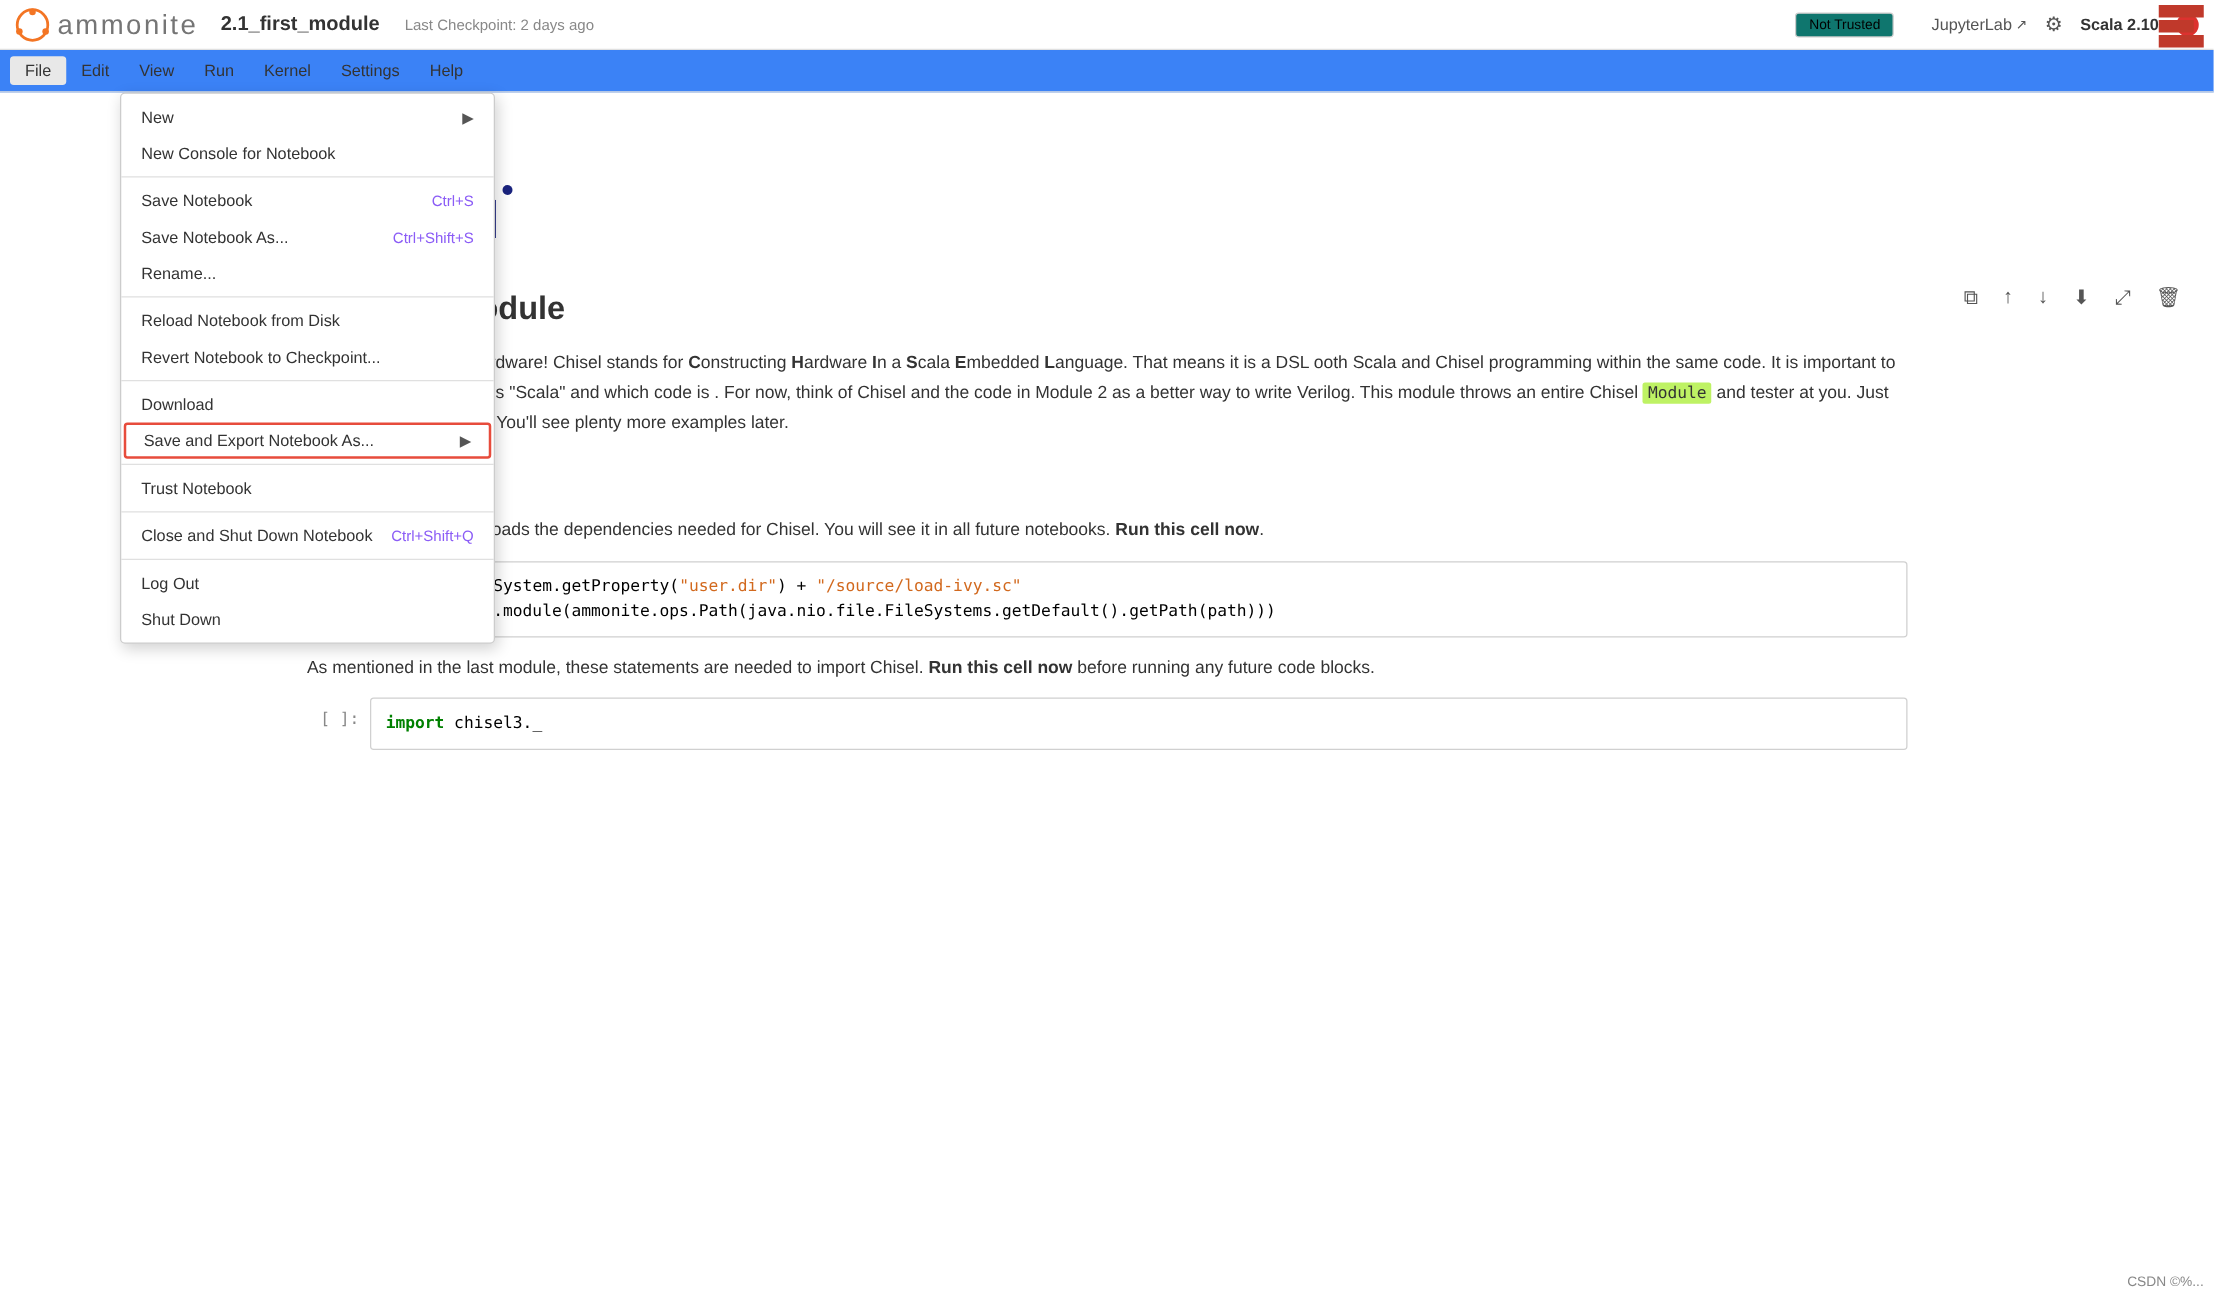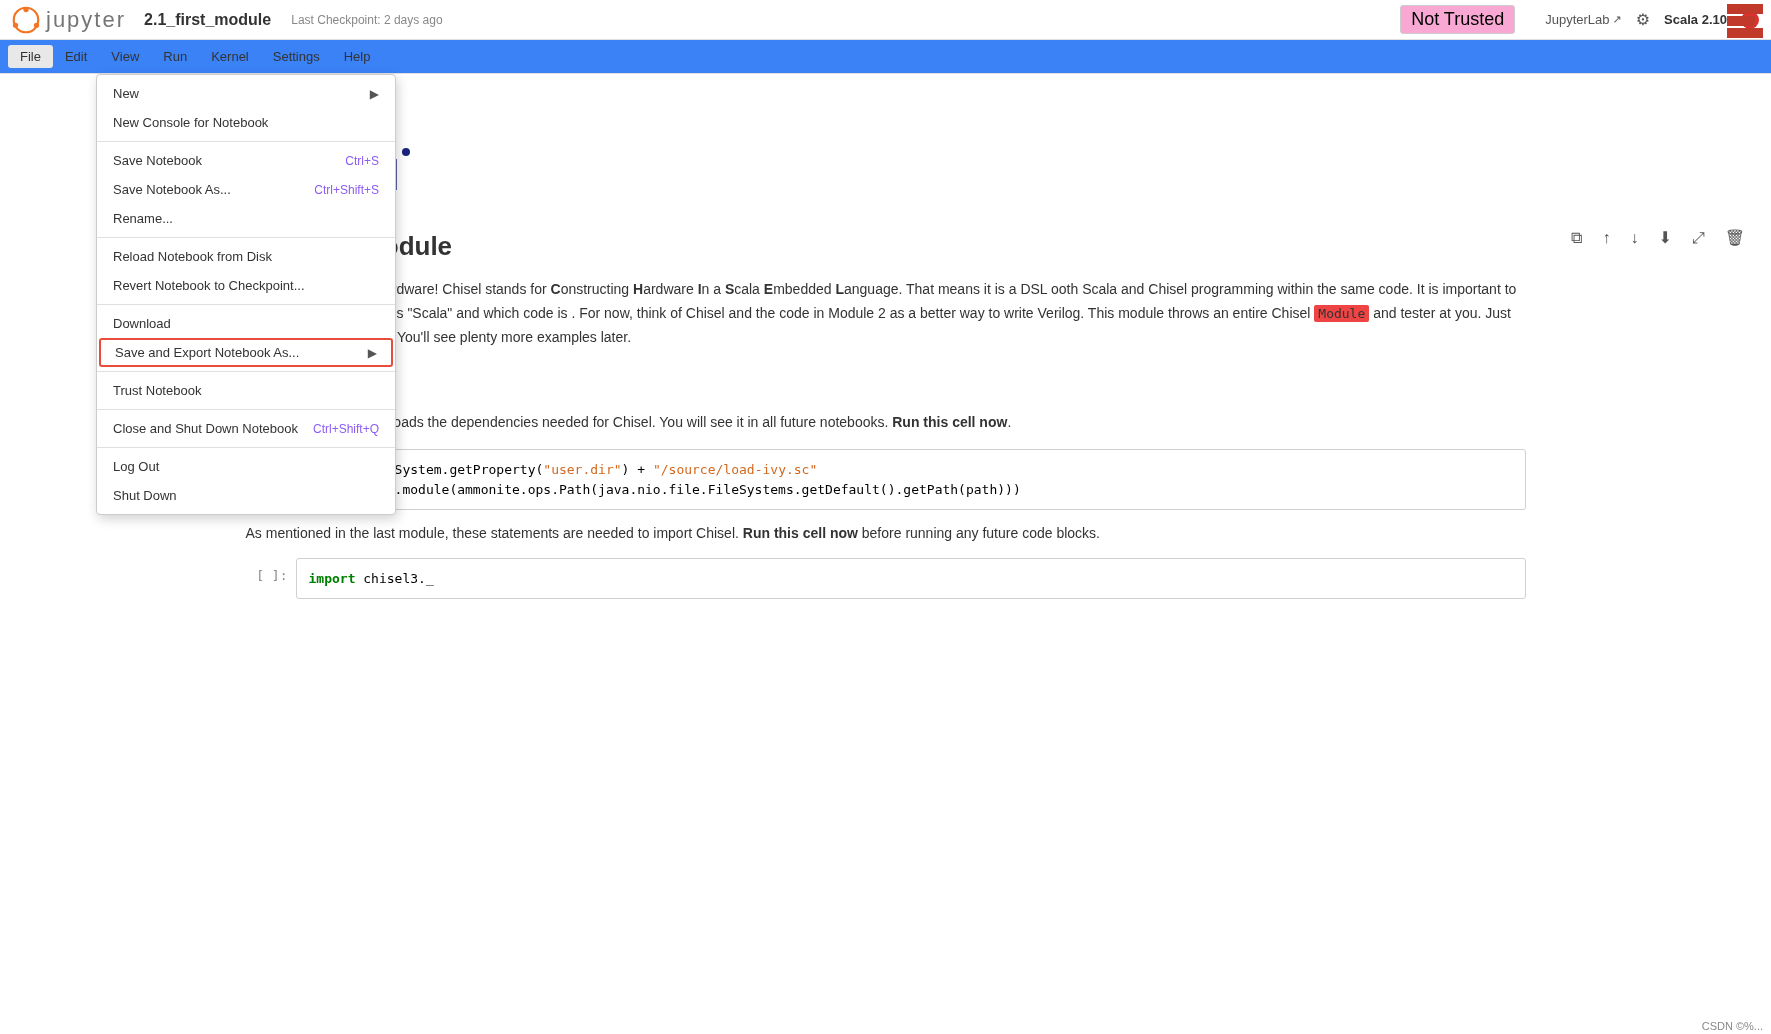--- a/index.html
+++ b/index.html
@@ -38,21 +38,21 @@
     }
     #notebook-content { max-width: 1400px; margin: 0 auto; padding: 20px 60px; }
 
     
     #chisel-logo-area { margin-bottom: 20px; }
 
     #module-title { font-size: 26px; font-weight: 700; color: #333; margin-bottom: 16px; }
 
     .prose-text { font-size: 14px; line-height: 1.6; color: #333; margin-bottom: 16px; }
     .prose-text strong { font-weight: 700; }
-    .prose-text code { font-family: monospace; background: #ef4444; padding: 1px 4px; border-radius: 2px; font-size: 13px; }
+    .prose-text code { font-family: monospace; background: #bef264; padding: 1px 4px; border-radius: 2px; font-size: 13px; }
 
     #setup-heading { font-size: 22px; font-weight: 700; color: #333; margin: 24px 0 12px; }
 
     
     .code-cell { display: flex; margin-bottom: 12px; align-items: flex-start; }
     .cell-number { font-size: 13px; color: #888; min-width: 50px; padding-top: 10px; text-align: right; padding-right: 8px; font-family: monospace; }
     .cell-input { border: 1px solid #d0d0d0; border-radius: 3px; flex: 1; background: #fff; padding: 10px 12px; font-family: monospace; font-size: 13px; line-height: 1.5; }
 
     .kw { color: #008000; font-weight: 700; }
     .str { color: #d2691e; }
@@ -92,26 +92,26 @@
 
 <div id="topbar">
   <div id="jupyter-logo">
 
     <svg id="jupyter-logo-icon" viewBox="0 0 32 32" xmlns="http://www.w3.org/2000/svg">
       <circle cx="16" cy="16" r="14" fill="none" stroke="#F37524" stroke-width="2.5"></circle>
       <circle cx="16" cy="4" r="3" fill="#F37524"></circle>
       <circle cx="28" cy="22" r="3" fill="#F37524"></circle>
       <circle cx="4" cy="22" r="3" fill="#F37524"></circle>
     </svg>
-    <span id="jupyter-wordmark" style="font-size:22px;font-weight:300;color:#757575;letter-spacing:2px;font-family:sans-serif;">jupyter</span>
+    <span id="jupyter-wordmark" style="font-size:22px;font-weight:300;color:#757575;letter-spacing:2px;font-family:sans-serif;">ammonite</span>
   </div>
   <span id="notebook-title" style="font-size:16px;font-weight:600;color:#333;margin-left:8px;">2.1_first_module</span>
   <span id="checkpoint-info" style="font-size:12px;color:#888;margin-left:10px;">Last Checkpoint: 2 days ago</span>
   <div id="top-right" style="margin-left:auto;display:flex;align-items:center;gap:14px;">
-    <button id="not-trusted-btn" style="font-size:18px;border:1px solid #ccc;padding:3px 10px;border-radius:3px;background:#f9a8d4;cursor:pointer;">Not Trusted</button>
+    <button id="not-trusted-btn" style="font-size:11px;border:1px solid #ccc;padding:3px 10px;border-radius:3px;background:#0f766e;cursor:pointer;">Not Trusted</button>
     <a id="jupyterlab-link" style="font-size:13px;color:#555;text-decoration:none;display:flex;align-items:center;gap:3px;margin-left:16px;">
       <span>JupyterLab</span>
       <span style="font-size:11px;">↗</span>
     </a>
     <span style="font-size:16px;color:#555;cursor:pointer;">⚙</span>
     <span id="scala-label" style="font-size:13px;color:#333;font-weight:bold;">Scala 2.10</span>
 
     <div style="width:18px;height:18px;border-radius:50%;background:#dc322f;display:flex;align-items:center;justify-content:center;">
       <span style="color:#fff;font-size:10px;font-weight:bold;">+</span>
     </div>

